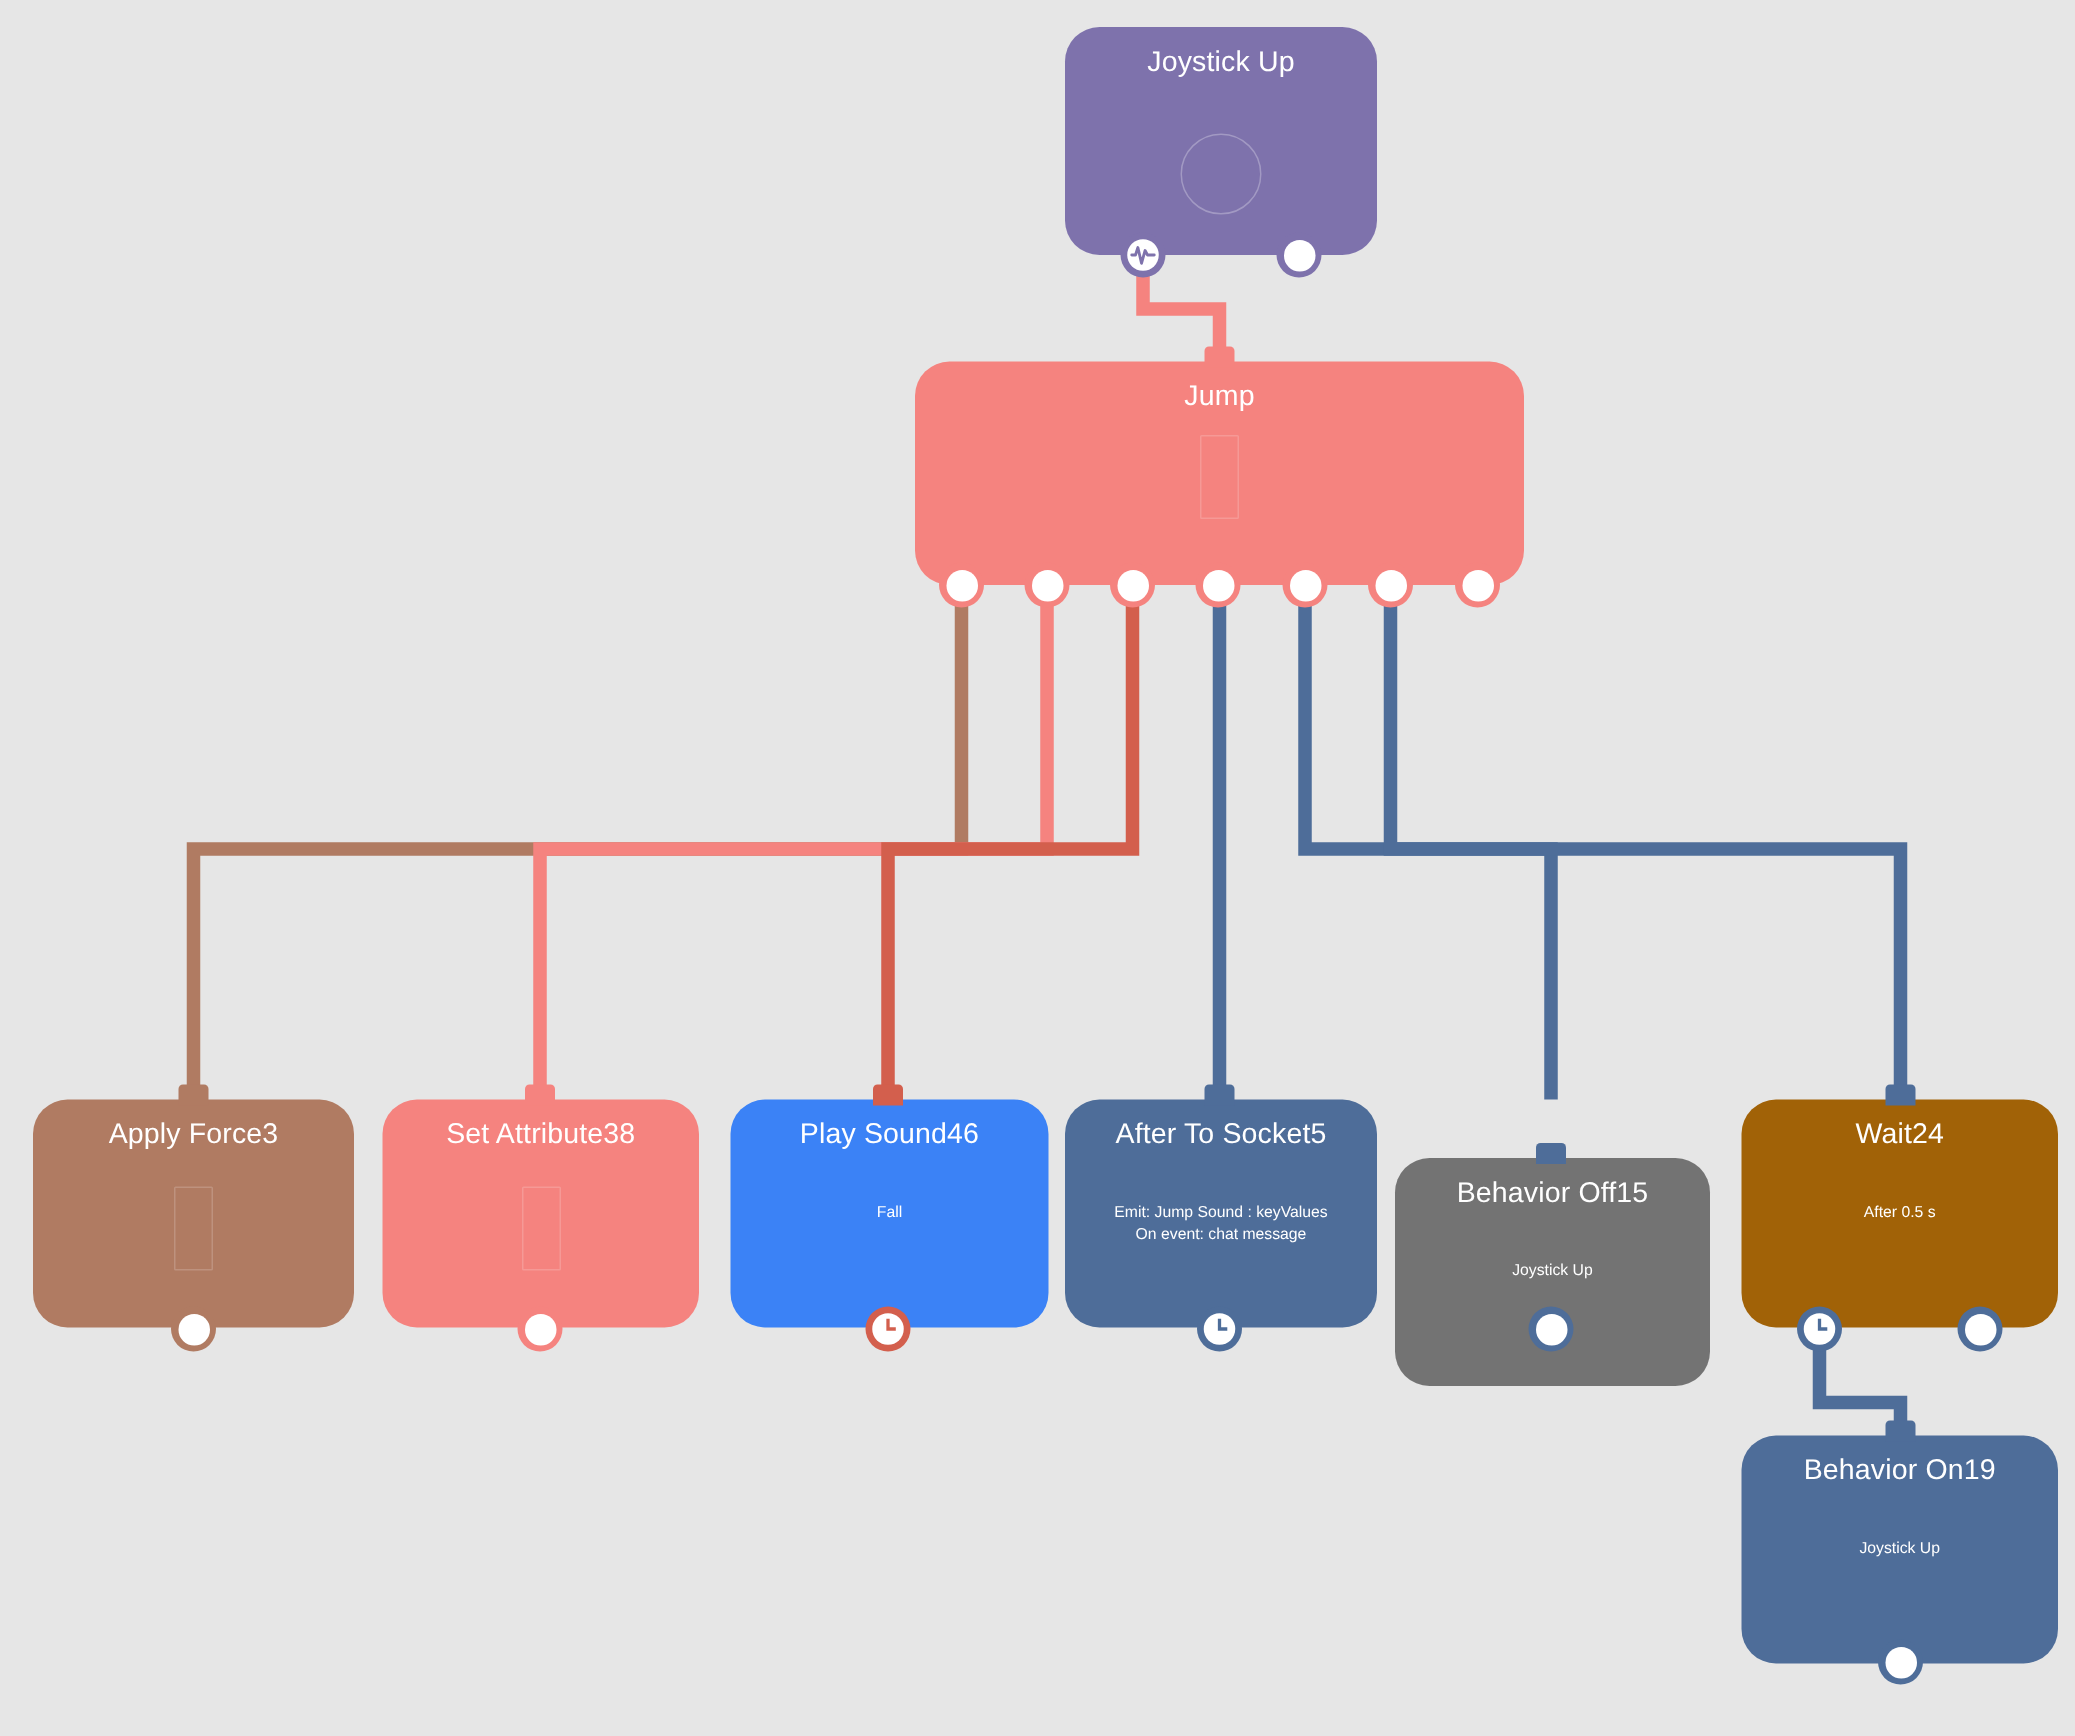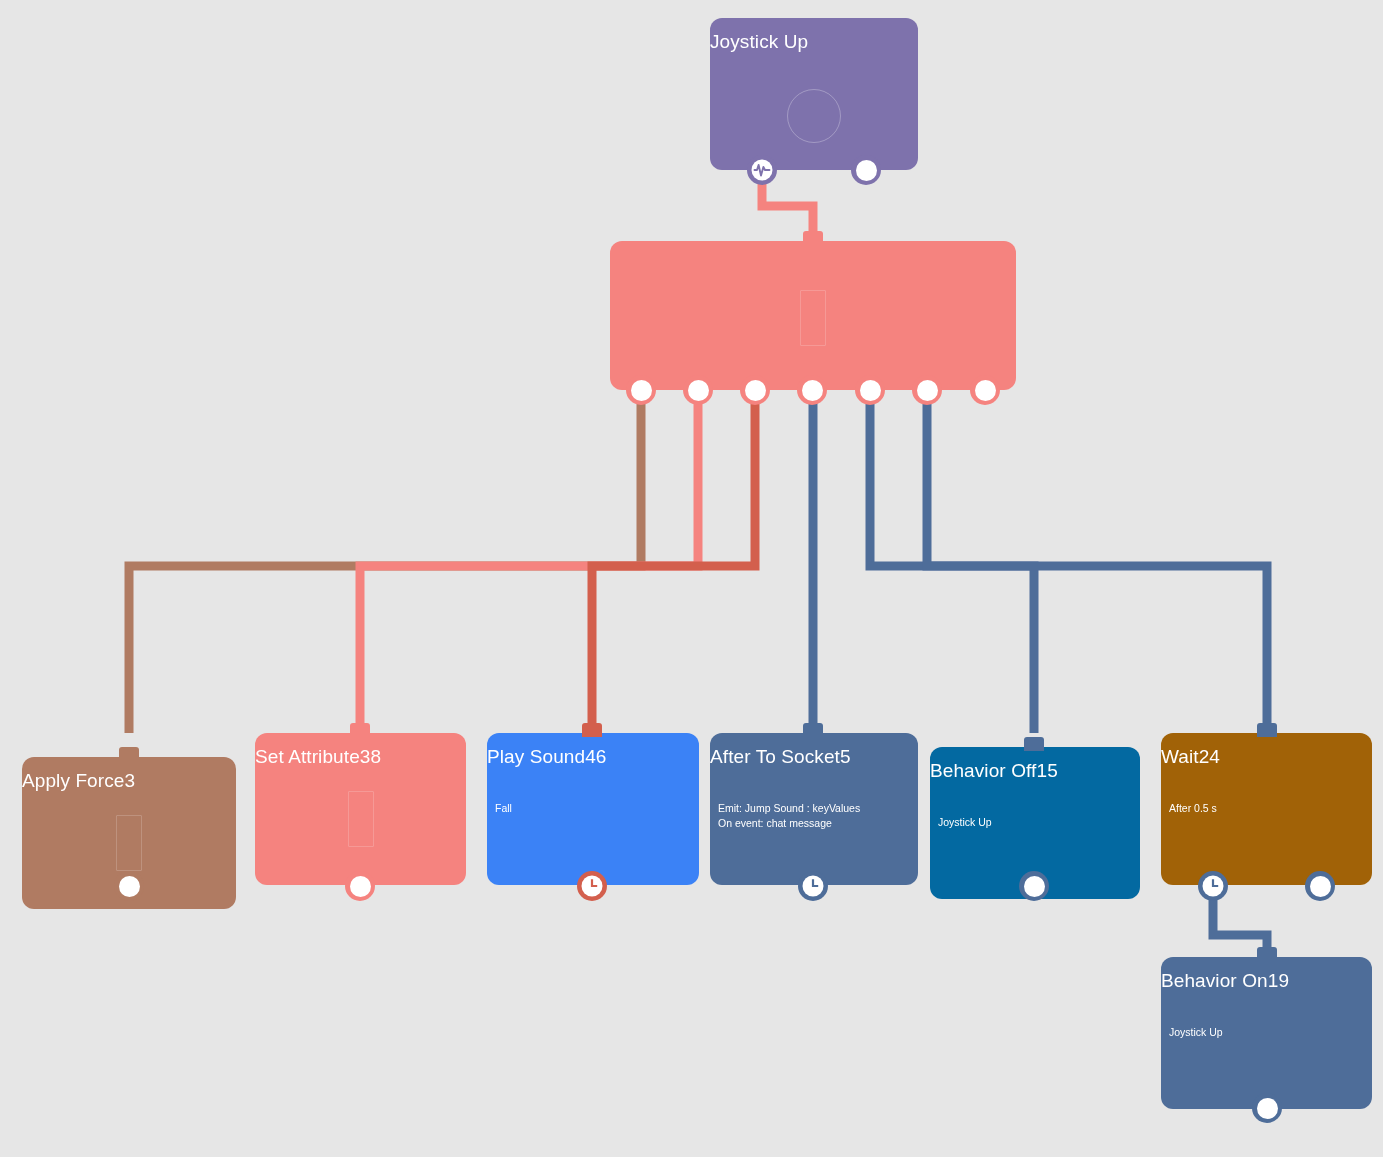--- a/index.html
+++ b/index.html
@@ -22,24 +22,24 @@
   }
   #wires {
     position: absolute;
     left: 0; top: 0;
     width: 1383px;
     height: 1157px;
     pointer-events: none;
   }
   .node {
     position: absolute;
-    border-radius: 12px;
+    border-radius: 23px;
     box-sizing: border-box;
     color: #ffffff;
-    text-align: left;
+    text-align: center;
     overflow: visible;
   }
   .node-title {
     position: absolute;
     left: 0;
     right: 0;
     top: 12px;
     font-size: 19px;
     font-weight: 400;
     letter-spacing: 0.1px;
@@ -111,20 +111,21 @@
         <svg width="30" height="30" viewBox="0 0 30 30">
           <circle cx="15" cy="15" r="10.5" fill="#ffffff"></circle>
           <path d="M7.5 15 L10 15 L11.6 10 L14 20.5 L16.4 12 L18 15 L22.5 15" stroke="#7e72ac" stroke-width="1.9" fill="none" stroke-linejoin="round" stroke-linecap="round"></path>
         </svg>
       </div>
       <div class="port" style="left: 851px; top: 155px; position: absolute; background: rgb(126, 114, 172);">
         <span class="dot"></span>
       </div>
       <div class="node" style="left: 610px; top: 241px; width: 406px; height: 149px; background: rgb(245, 131, 127);">
         <div class="top-notch" style="background: rgb(245, 131, 127); left: 193px;"></div>
+        <div class="node-title">Jump</div>
         <div class="ghost-rect" style="left: 190px; top: 49px; width: 26px; height: 56px;"></div>
       </div>
       <div class="port" style="left: 626px; top: 375px; position: absolute; background: rgb(245, 131, 127);">
         <span class="dot"></span>
       </div>
       <div class="port" style="left: 683px; top: 375px; position: absolute; background: rgb(245, 131, 127);">
         <span class="dot"></span>
       </div>
       <div class="port" style="left: 740px; top: 375px; position: absolute; background: rgb(245, 131, 127);">
         <span class="dot"></span>
@@ -134,21 +135,21 @@
       </div>
       <div class="port" style="left: 855px; top: 375px; position: absolute; background: rgb(245, 131, 127);">
         <span class="dot"></span>
       </div>
       <div class="port" style="left: 912px; top: 375px; position: absolute; background: rgb(245, 131, 127);">
         <span class="dot"></span>
       </div>
       <div class="port" style="left: 970px; top: 375px; position: absolute; background: rgb(245, 131, 127);">
         <span class="dot"></span>
       </div>
-      <div class="node" style="left: 22px; top: 733px; width: 214px; height: 152px; background: rgb(176, 123, 98); margin-top: 24px;">
+      <div class="node" style="left: 22px; top: 733px; width: 214px; height: 152px; background: rgb(176, 123, 98);">
         <div class="top-notch" style="background: rgb(176, 123, 98); left: 97px;"></div>
         <div class="node-title">Apply Force3</div>
         <div class="ghost-rect" style="left: 94px; top: 58px; width: 26px; height: 56px;"></div>
       </div>
       <div class="port" style="left: 114px; top: 871px; position: absolute; background: rgb(176, 123, 98);">
         <span class="dot"></span>
       </div>
       <div class="node" style="left: 255px; top: 733px; width: 211px; height: 152px; background: rgb(245, 131, 127); padding-left: 40px;">
         <div class="top-notch" style="background: rgb(245, 131, 127); left: 95px;"></div>
         <div class="node-title">Set Attribute38</div>
@@ -173,21 +174,21 @@
         <div class="node-title">After To Socket5</div>
         <div class="node-body" style="top: 68px;">Emit: Jump Sound : keyValues
 On event: chat message</div>
       </div>
       <div class="port" style="left: 798px; top: 871px; position: absolute; background: rgb(78, 109, 153);">
         <svg width="30" height="30" viewBox="0 0 30 30">
           <circle cx="15" cy="15" r="10.5" fill="#ffffff"></circle>
           <path d="M15 8.2 L15 15 L20.2 15" stroke="#4e6d99" stroke-width="2.2" fill="none" stroke-linecap="butt"></path>
         </svg>
       </div>
-      <div class="node" style="left: 930px; top: 747px; width: 210px; height: 152px; background: #0369a1;">
+      <div class="node" style="left: 930px; top: 772px; width: 210px; height: 152px; background: #737373;">
         <div class="top-notch" style="background: rgb(78, 109, 153); left: 94px;"></div>
         <div class="node-title">Behavior Off15</div>
         <div class="node-body" style="top: 68px;">Joystick Up</div>
       </div>
       <div class="port" style="left: 1019px; top: 871px; position: absolute; background: rgb(78, 109, 153);">
         <span class="dot"></span>
       </div>
       <div class="node" style="left: 1161px; top: 733px; width: 211px; height: 152px; background: #a16207;">
         <div class="top-notch" style="background: rgb(78, 109, 153); left: 96px;"></div>
         <div class="node-title">Wait24</div>

